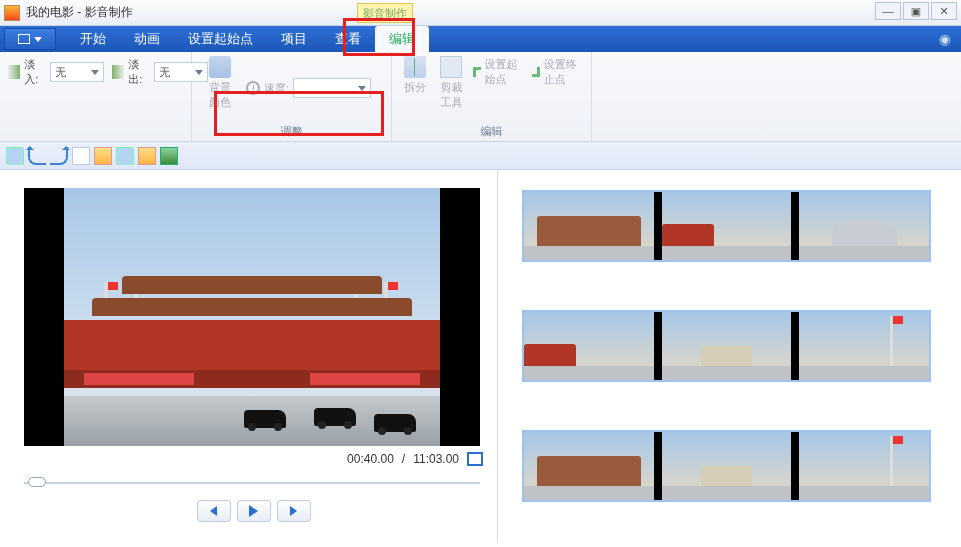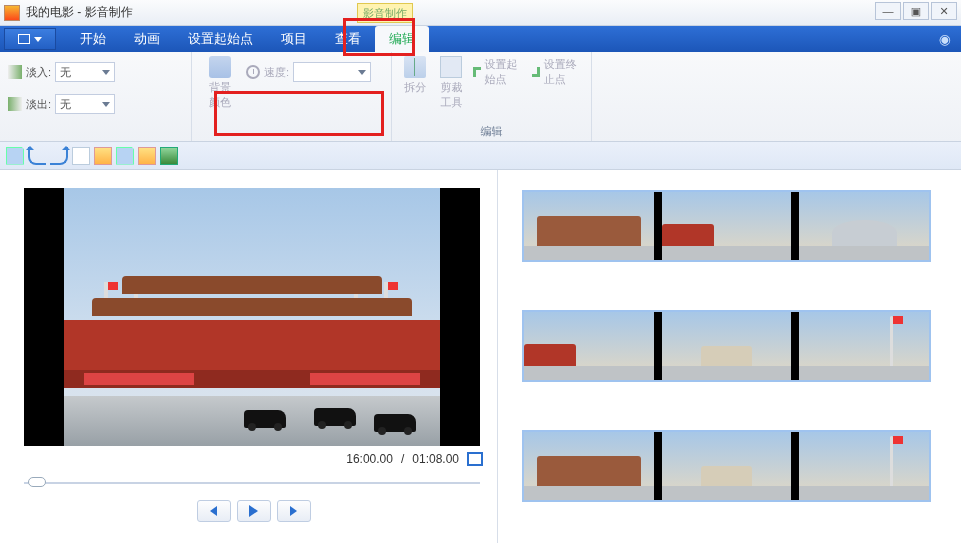--- a/index.html
+++ b/index.html
@@ -139,21 +139,21 @@
   <div class="tab">查看</div>
   <div class="tab active">编辑</div>
   <div class="help">◉</div>
 </div>
 <div class="highlight-tab"></div>
 
 <div class="ribbon">
 
   <div class="rgroup" style="width:192px">
     <div class="body">
-      <div style="display:flex;flex-direction:column;gap:8px;margin-top:4px">
+      <div style="display:flex;flex-direction:row;gap:8px;margin-top:4px">
         <div class="smallrow">
           <div class="ic-small ic-fadein"></div>
           <span>淡入:</span>
           <div class="combo">
               <span>无</span>
               <div class="dd"></div>
             </div>
         </div>
         <div class="smallrow">
           <div class="ic-small ic-fadeout"></div>
@@ -167,31 +167,32 @@
     </div>
   </div>
 
   <div class="rgroup" style="width:200px">
     <div class="body">
       <div class="bigbtn disabled">
         <div class="ic ic-bgcolor"></div>
         <span style="white-space:pre-line;text-align:right">背景
 颜色</span>
       </div>
-      <div style="display:flex;flex-direction:row;gap:8px;margin-top:4px">
+      <div style="display:flex;flex-direction:row;gap:8px;margin-top:20px">
         <div class="smallrow disabled">
           <div class="ic-small ic-speed"></div>
           <span>速度:</span>
           <div class="combo wide">
               <span></span>
               <div class="dd"></div>
             </div>
         </div>
       </div>
     </div>
+    <div class="label">调整</div>
   </div>
 
   <div class="rgroup" style="width:200px">
     <div class="body">
       <div class="bigbtn disabled">
         <div class="ic ic-split"></div>
         <span>拆分</span>
       </div>
       <div class="bigbtn disabled">
         <div class="ic ic-trim"></div>
@@ -240,21 +241,21 @@
             <div class="wall"></div>
             <div class="banner"></div>
         </div>
         <div class="ground"></div>
         <div class="car" style="left:180px;bottom:18px"></div>
         <div class="car" style="left:250px;bottom:20px"></div>
         <div class="car" style="left:310px;bottom:14px"></div>
       </div>
     </div>
     <div class="timebar">
-      <span>16:00.00</span>/<span>01:08.00</span>
+      <span>00:40.00</span>/<span>11:03.00</span>
       <div class="fs"></div>
     </div>
     <div class="scrub">
       <div class="scrub-track"></div>
         <div class="scrub-thumb"></div>
     </div>
     <div class="controls">
       <div class="cbtn">
           <div class="prev bar" style="display:flex"></div>
         </div>

